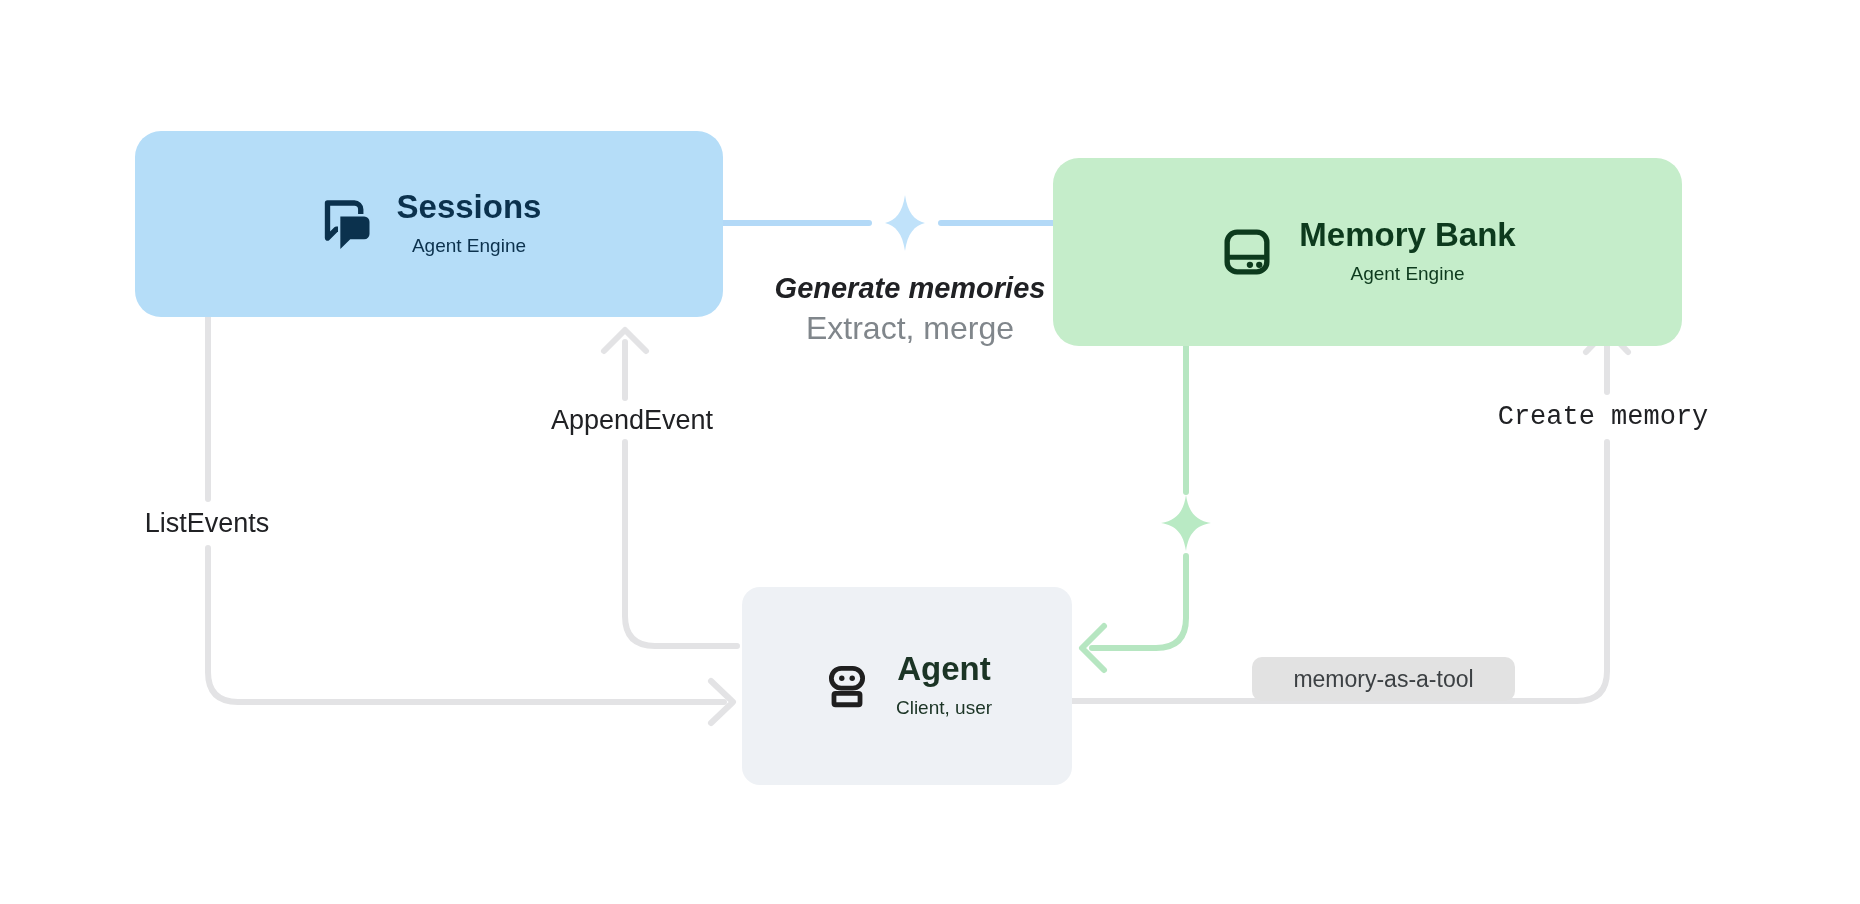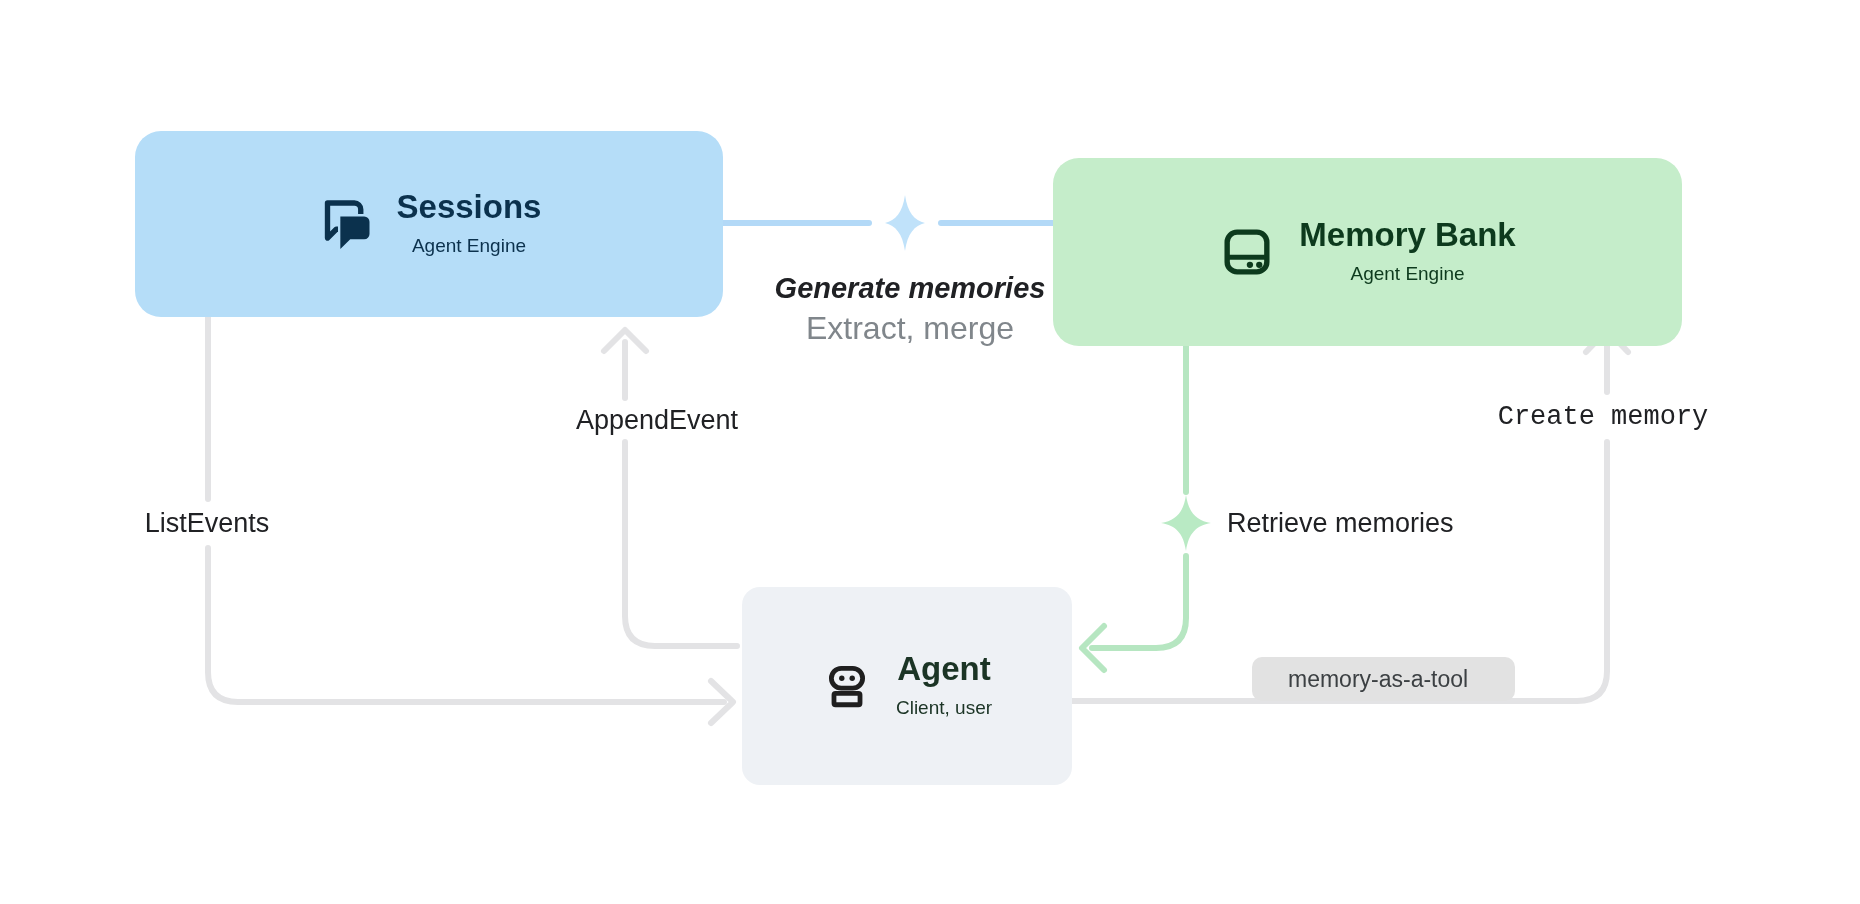--- a/index.html
+++ b/index.html
@@ -34,22 +34,22 @@
   .node-icon{flex:0 0 auto;display:block;}
   .node-agent .node-title,.node-agent .node-subtitle{color:var(--agent-text);}
 
   .edge-label{position:absolute;transform:translate(-50%,-50%);font-size:27px;font-weight:500;
     color:var(--label-text);white-space:nowrap;}
   .edge-label.strong{font-size:29px;font-weight:600;}
   .edge-label.sub{font-size:32px;font-weight:400;color:var(--sublabel-text);}
   .edge-label.left-anchored{transform:translateY(-50%);}
 
   .badge{position:absolute;left:1252px;top:657px;min-width:263px;height:44px;line-height:44px;
-    background:var(--badge-bg);border-radius:10px;font-size:23px;
-    color:var(--badge-text);padding:0 36px;}
+    background:var(--badge-bg);border-radius:10px;text-align:center;font-size:23px;
+    color:var(--badge-text);padding:0 4px;}
 </style>
 </head>
 <body>
 
 <div class="canvas">
 
   <svg class="edges" viewBox="0 0 1860 904" xmlns="http://www.w3.org/2000/svg">
 
     <path class="blue" d="M723,223 H869"></path>
     <path class="spark-blue" transform="translate(905,223)" d="M0,-28 C2.5,-10.5 9.5,-2.5 20,0 C9.5,2.5 2.5,10.5 0,28 C-2.5,10.5 -9.5,2.5 -20,0 C-9.5,-2.5 -2.5,-10.5 0,-28 Z"></path>
@@ -106,20 +106,19 @@
       <rect x="11.5" y="31" width="25" height="11" rx="1.5" fill="none" stroke="currentColor" stroke-width="4.6"></rect>
     </svg>
     <div class="node-text">
       <div class="node-title">Agent</div>
       <div class="node-subtitle">Client, user</div>
     </div>
   </div>
 
   <div class="edge-label strong" style="left:910px;top:288px;font-style:italic;">Generate memories</div>
   <div class="edge-label sub" style="left:910px;top:328px;">Extract, merge</div>
-  <div class="edge-label" style="left:632px;top:420px;margin-left:25px;">AppendEvent</div>
+  <div class="edge-label" style="left:632px;top:420px;">AppendEvent</div>
   <div class="edge-label" style="left:207px;top:523px;">ListEvents</div>
-  <div class="edge-label left-anchored" style="left:1227px;top:523px;">Retrieve memories</div>
   <div class="edge-label" style="left:1603px;top:417px;font-family:Liberation Mono, monospace;">Create memory</div>
 
   <div class="badge">memory-as-a-tool</div>
 
 </div>
 
 </body></html>

